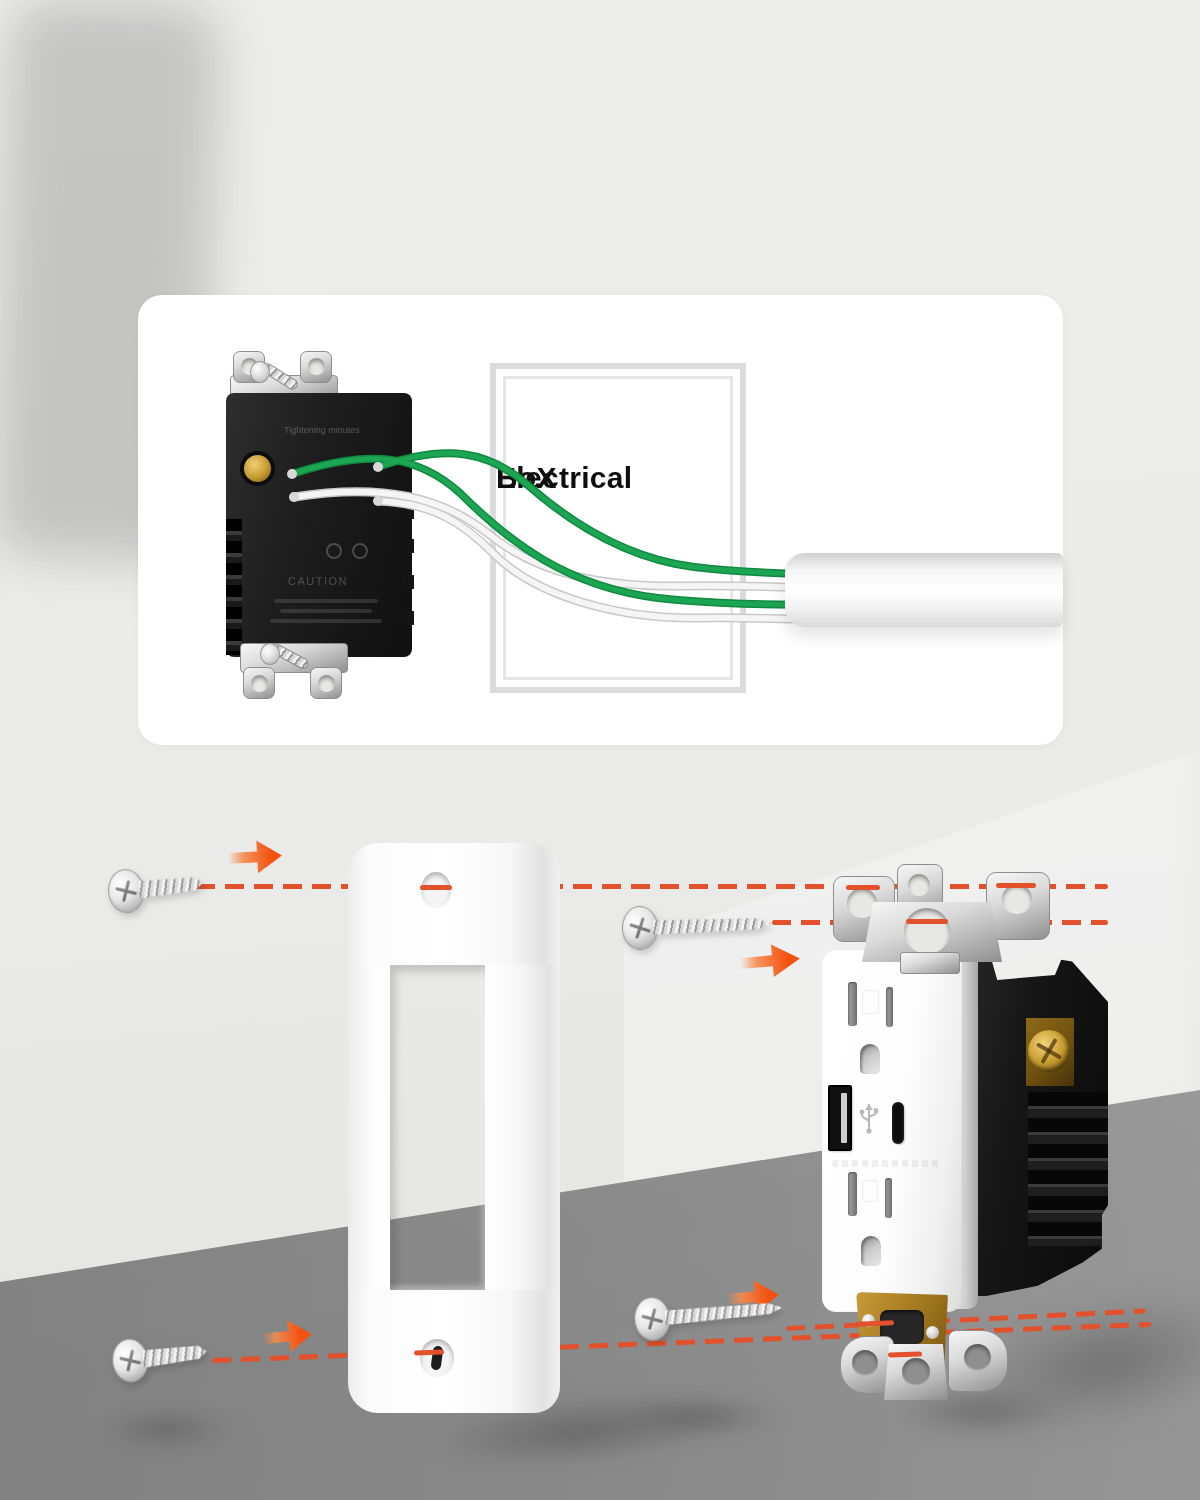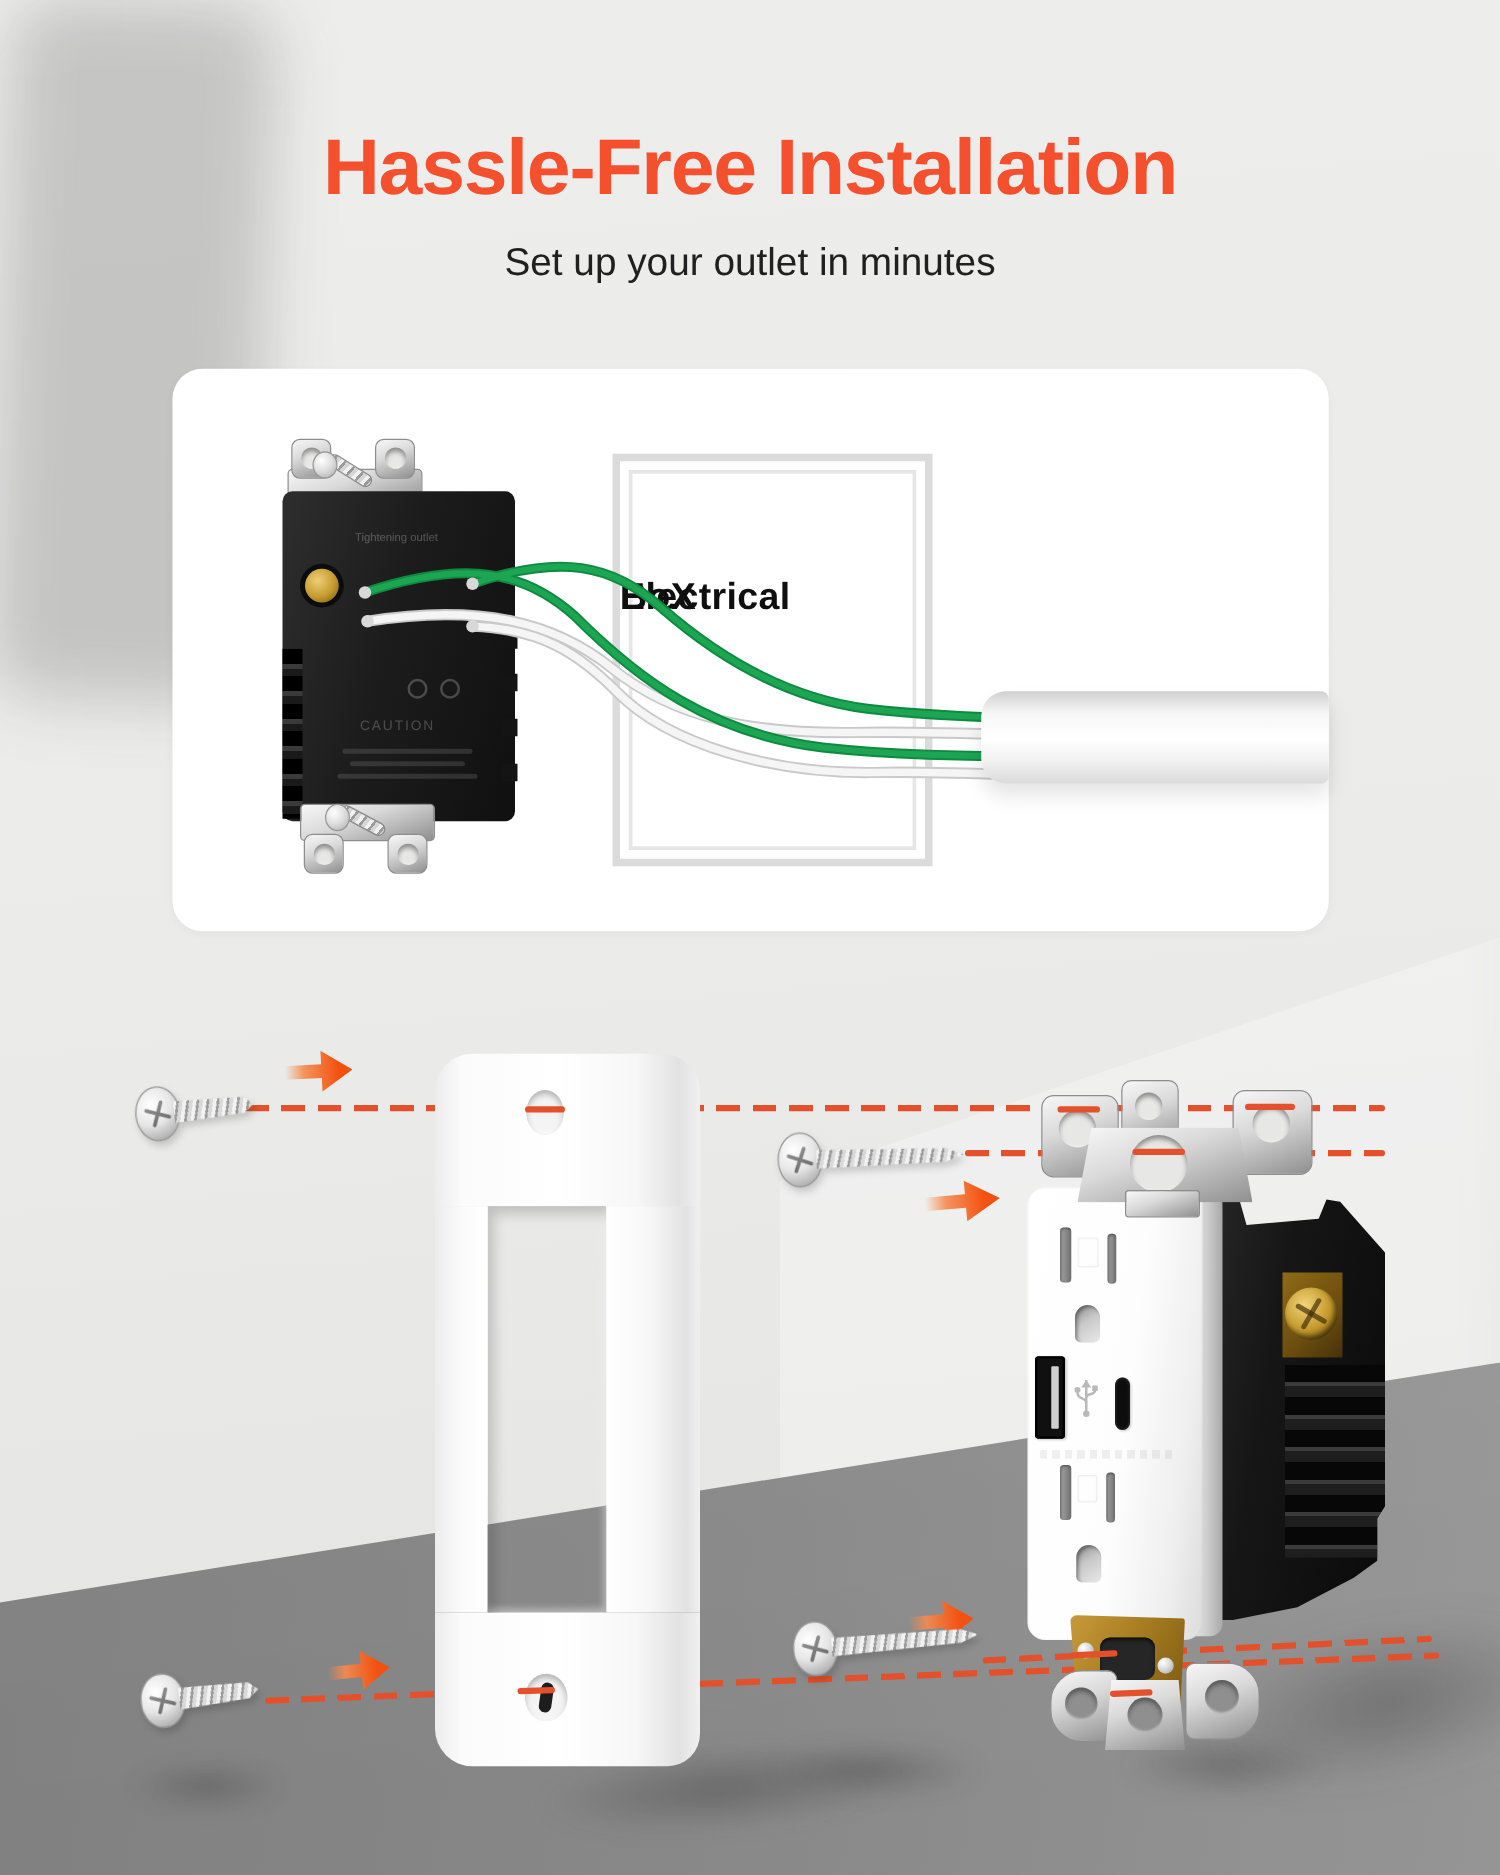--- a/index.html
+++ b/index.html
@@ -134,22 +134,20 @@
 </style>
 </head>
 <body>
 
 <div class="page">
 
   <div class="wall"></div>
   <div class="wall-sheen"></div>
   <div class="floor"></div>
 
-  <div class="title">Hassle-Free Installation</div>
-  <div class="subtitle">Set up your outlet in minutes</div>
 
   <div class="card">
 
     <div class="ebox">
       <div class="ebox-inner"></div>
       <div class="ebox-label">
         <div>Electrical</div>
         <div>BoX</div>
       </div>
     </div>
@@ -160,21 +158,21 @@
       <div class="hole" style="left:103px;top:63px;width:17px;height:17px;"></div>
       <div class="metal" style="left:162px;top:56px;width:32px;height:32px;border-radius:7px;"></div>
       <div class="hole" style="left:170px;top:63px;width:17px;height:17px;"></div>
       <div class="mini-screw" style="left:122px;top:76px;transform:rotate(32deg);"></div>
       <div class="mini-head" style="left:112px;top:66px;"></div>
     </div>
 
     <div class="dev-body">
       <div class="dev-fins"></div>
       <div class="dev-brass"></div>
-      <div class="dev-text" style="left:58px;top:32px;">Tightening outlet</div>
+      <div class="dev-text" style="left:58px;top:32px;">Tightening minutes</div>
       <div class="dev-cert" style="left:100px;top:150px;"></div>
       <div class="dev-cert" style="left:126px;top:150px;"></div>
       <div class="dev-caution" style="left:62px;top:182px;">CAUTION</div>
       <div class="dev-line" style="left:48px;top:206px;width:104px;"></div>
       <div class="dev-line" style="left:54px;top:216px;width:92px;"></div>
       <div class="dev-line" style="left:44px;top:226px;width:112px;"></div>
       <div class="dev-tooth" style="left:176px;top:112px;"></div>
       <div class="dev-tooth" style="left:176px;top:146px;"></div>
       <div class="dev-tooth" style="left:176px;top:182px;"></div>
       <div class="dev-tooth" style="left:176px;top:218px;"></div>

